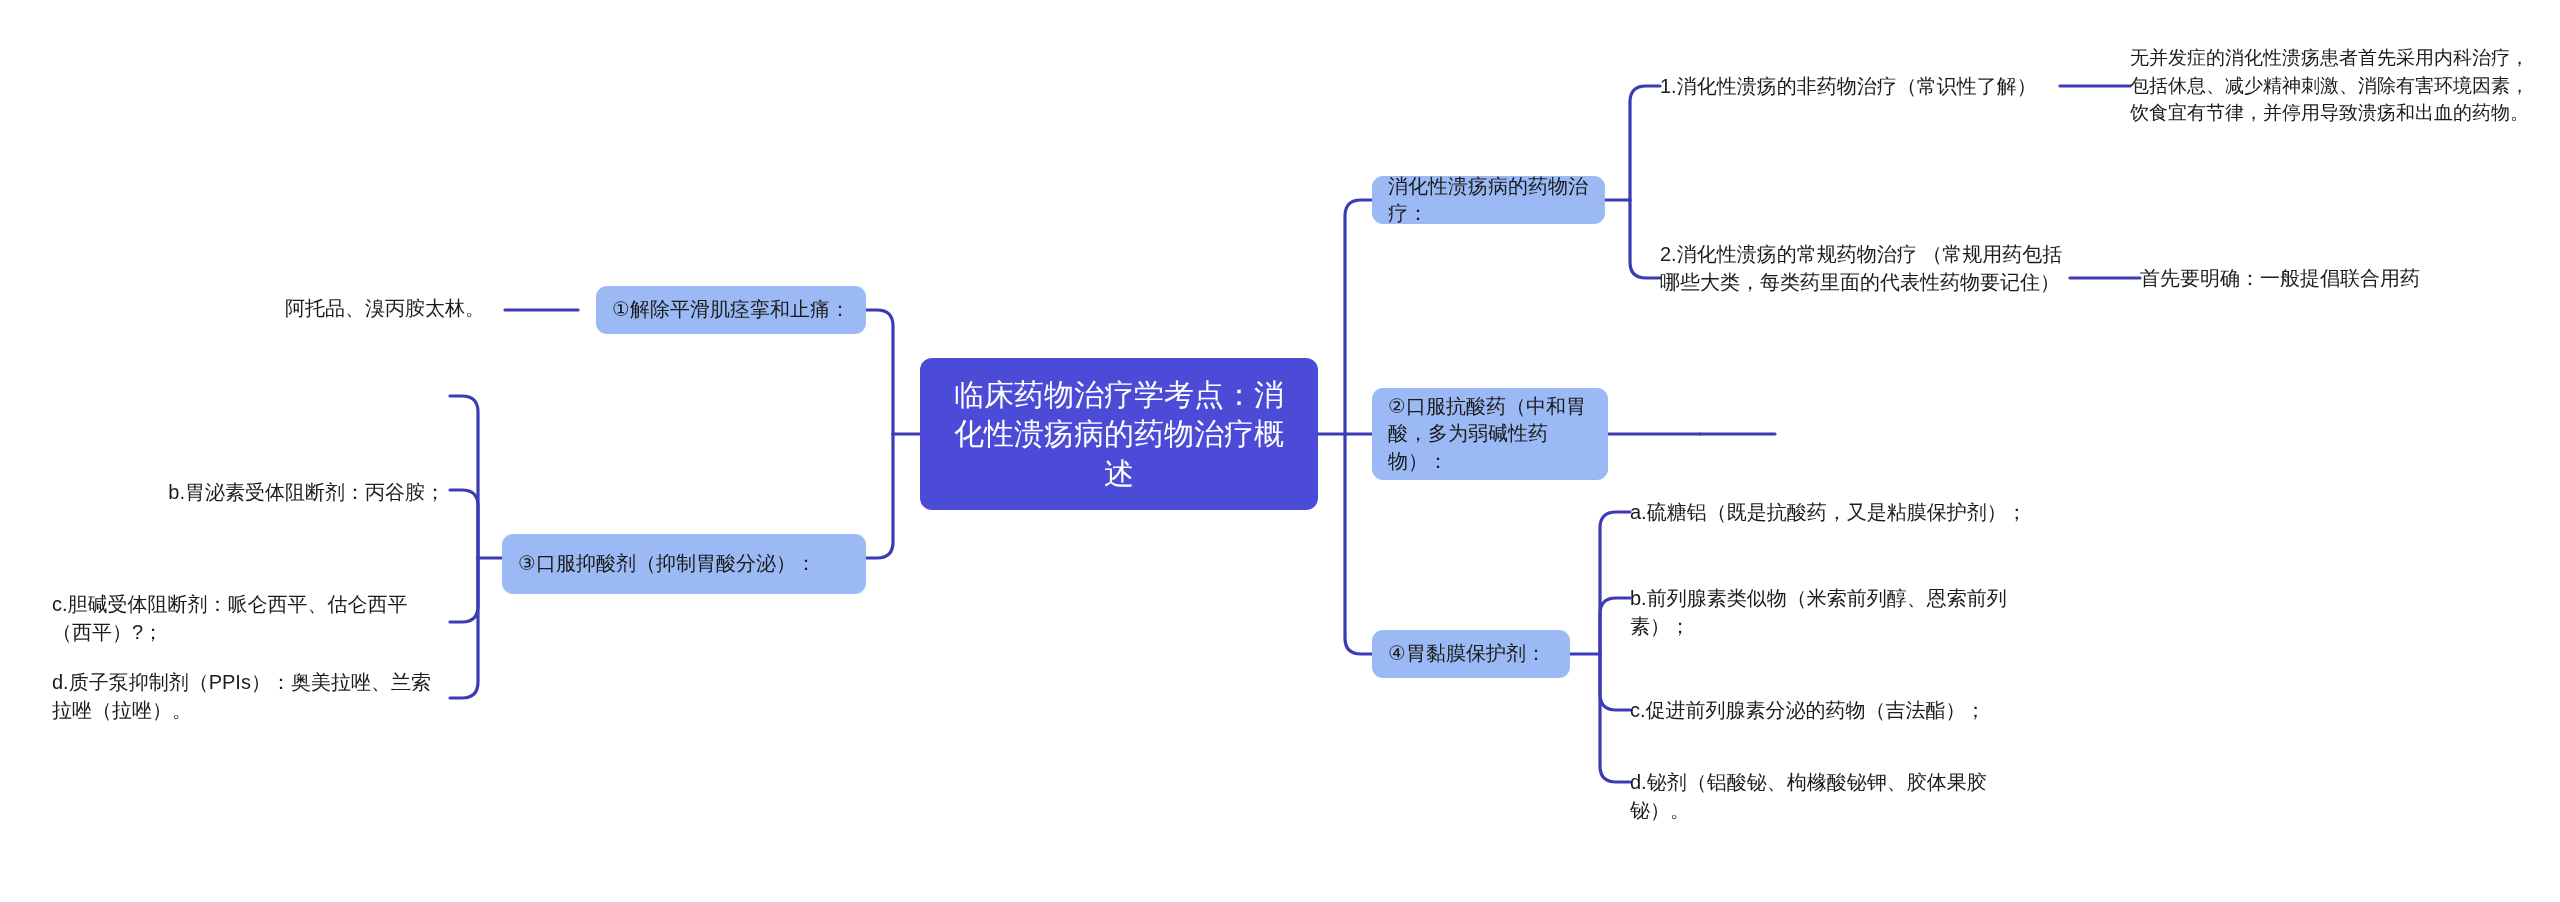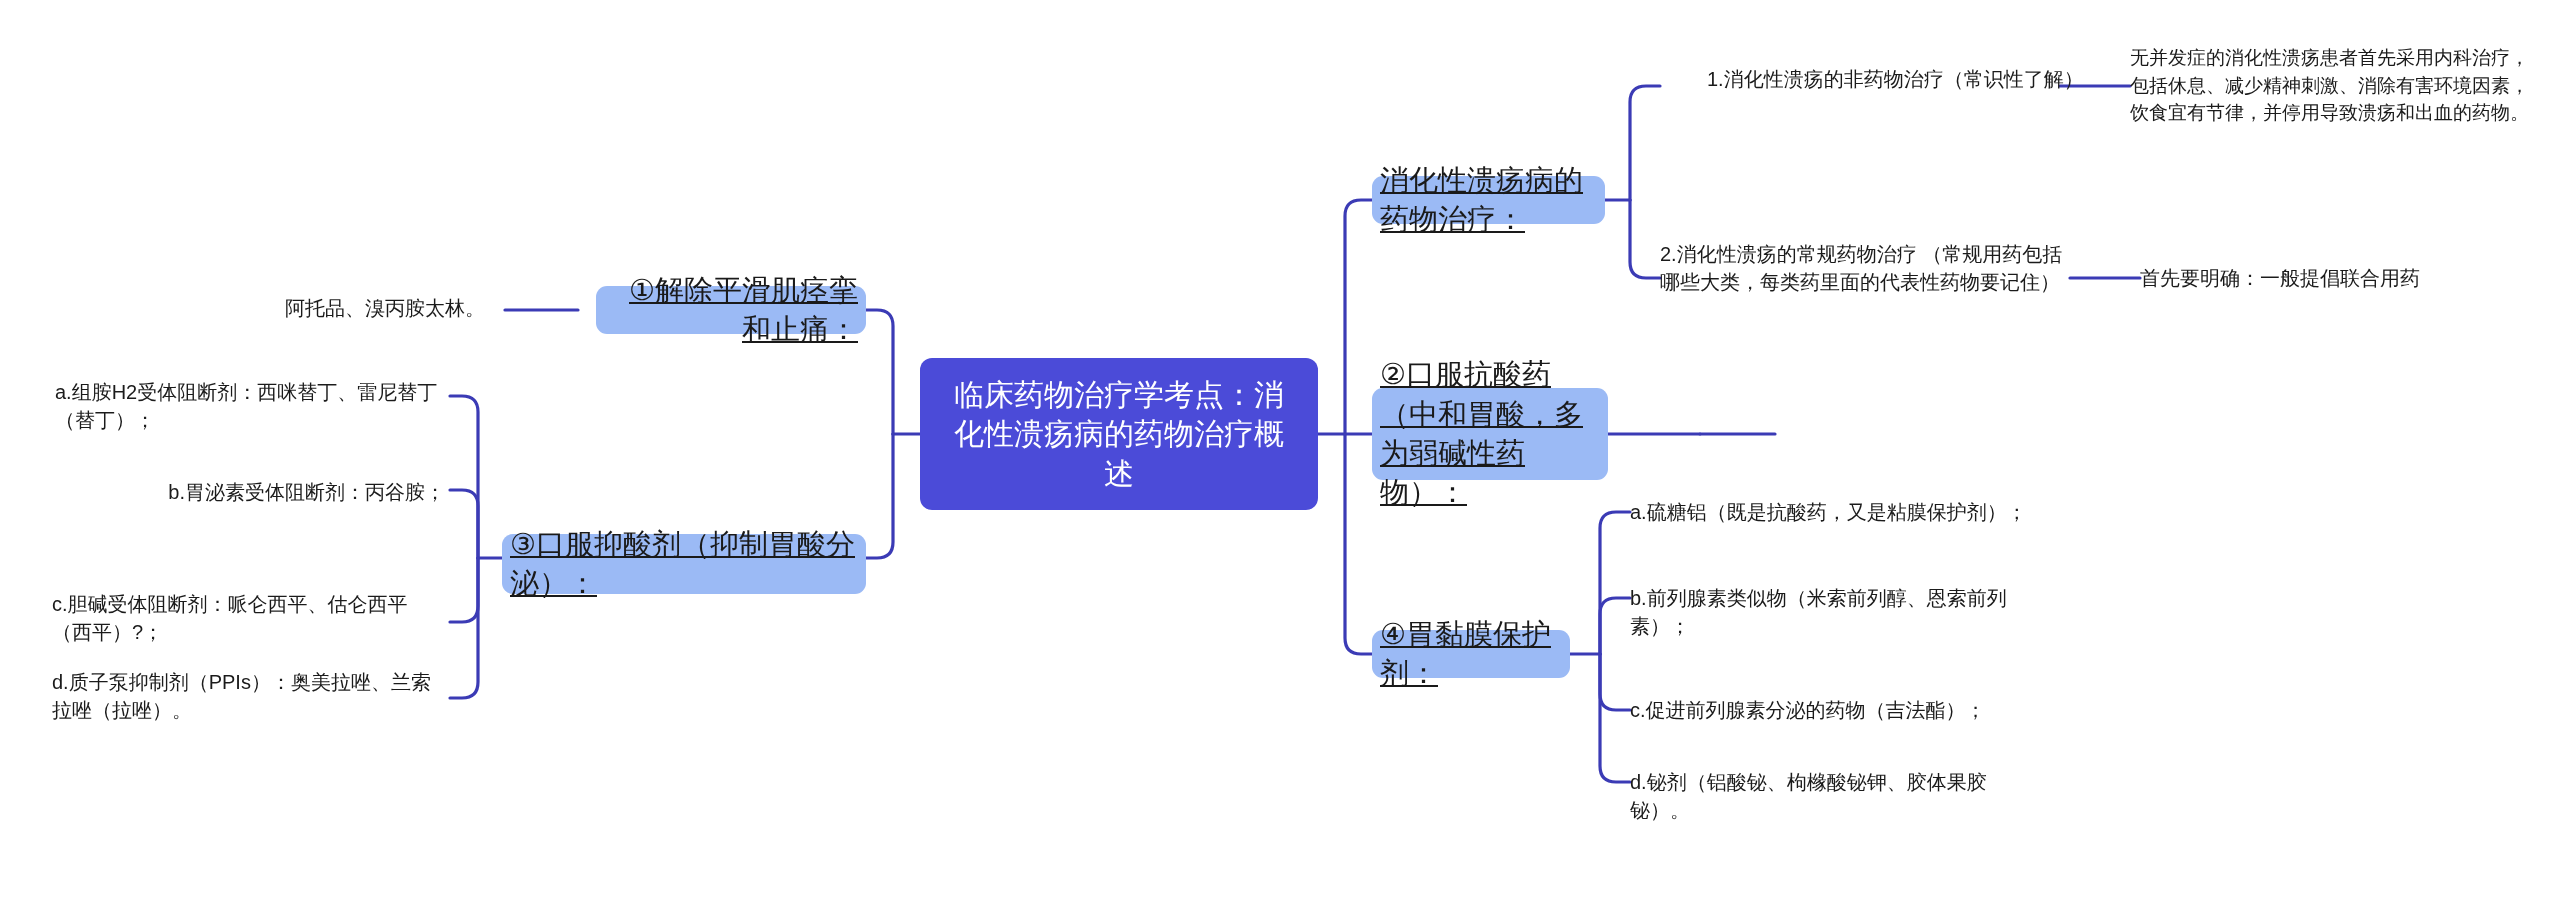--- a/index.html
+++ b/index.html
@@ -37,25 +37,24 @@
     font-size: 30px;
     line-height: 1.32;
     padding: 16px 25px;
     text-align: center;
     justify-content: center;
     border-radius: 12px;
   }
   .node-branch {
     background: #9BBAF5;
     color: #1a1a1a;
-    font-size: 29px;
+    font-size: 20px;
     line-height: 1.36;
-    padding: 10px 8px;
+    padding: 10px 16px;
     border-radius: 11px;
-    text-decoration: underline;
   }
   .leaf {
     position: absolute;
     color: #1b1b1b;
     font-size: 20px;
     line-height: 1.42;
     z-index: 3;
   }
   .leaf.small {
     font-size: 19px;
@@ -124,21 +123,21 @@
   </svg>
 
   <div class="node node-root" style="left:920px; top:358px; width:398px; height:152px;">
     <span>临床药物治疗学考点：消化性溃疡病的药物治疗概述</span>
   </div>
 
   <div class="node node-branch" style="left:1372px; top:176px; width:233px; height:48px;">
     <span>消化性溃疡病的药物治疗：</span>
   </div>
 
-  <div class="leaf lalign" style="left:1660px; top:65px; width:400px;margin-left:47px;">
+  <div class="leaf lalign" style="left:1660px; top:72px; width:400px;">
     <span>1.消化性溃疡的非药物治疗（常识性了解）</span>
   </div>
 
   <div class="leaf lalign small" style="left:2130px; top:44px; width:400px;">
     <span>无并发症的消化性溃疡患者首先采用内科治疗，包括休息、减少精神刺激、消除有害环境因素，饮食宜有节律，并停用导致溃疡和出血的药物。</span>
   </div>
 
   <div class="leaf lalign" style="left:1660px; top:240px; width:412px;">
     <span>2.消化性溃疡的常规药物治疗 （常规用药包括哪些大类，每类药里面的代表性药物要记住）</span>
   </div>
@@ -177,23 +176,20 @@
   </div>
 
   <div class="leaf ralign" style="left:145px; top:296px; width:340px;font-family:Liberation Mono, monospace;">
     <span>阿托品、溴丙胺太林。</span>
   </div>
 
   <div class="node node-branch" style="left:502px; top:534px; width:364px; height:60px;">
     <span>③口服抑酸剂（抑制胃酸分泌）：</span>
   </div>
 
-  <div class="leaf lalign" style="left:55px; top:378px; width:390px;">
-    <span>a.组胺H2受体阻断剂：西咪替丁、雷尼替丁（替丁）；</span>
-  </div>
 
   <div class="leaf ralign" style="left:55px; top:478px; width:390px;">
     <span>b.胃泌素受体阻断剂：丙谷胺；</span>
   </div>
 
   <div class="leaf lalign" style="left:52px; top:668px; width:393px;">
     <span>d.质子泵抑制剂（PPIs）：奥美拉唑、兰索拉唑（拉唑）。</span>
   </div>
 
   <div class="leaf lalign" style="left:52px; top:590px; width:393px;">

